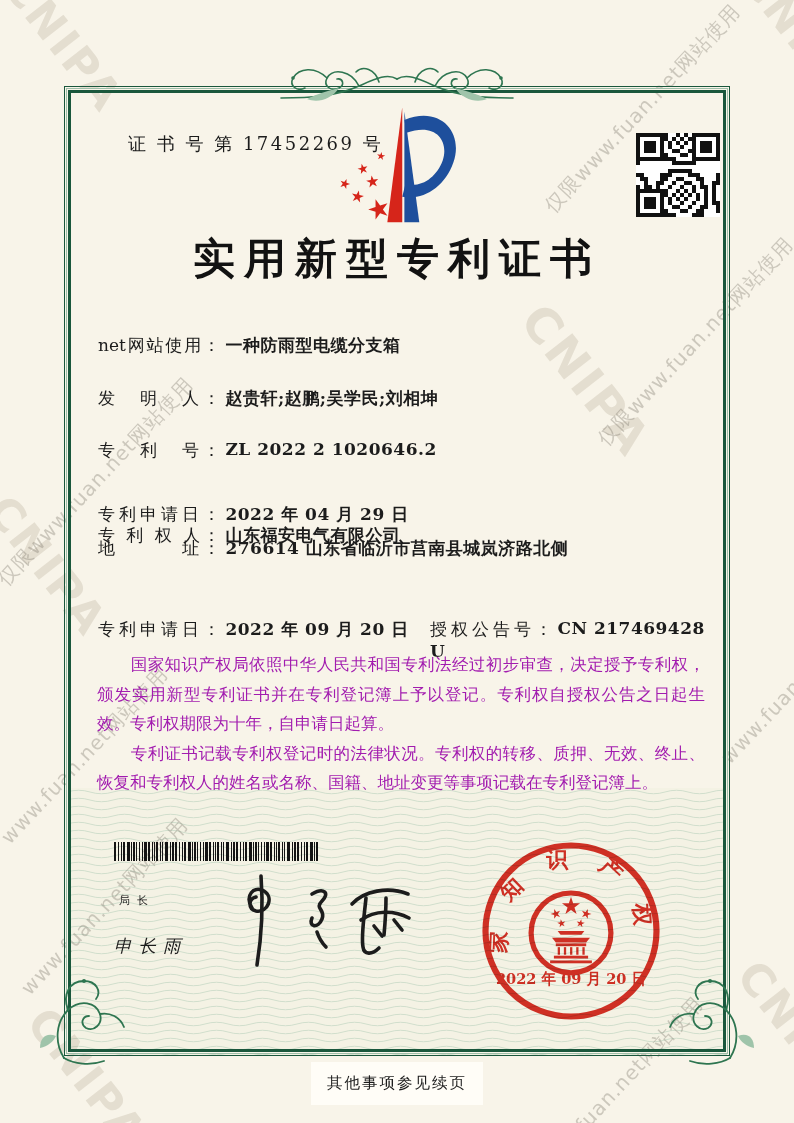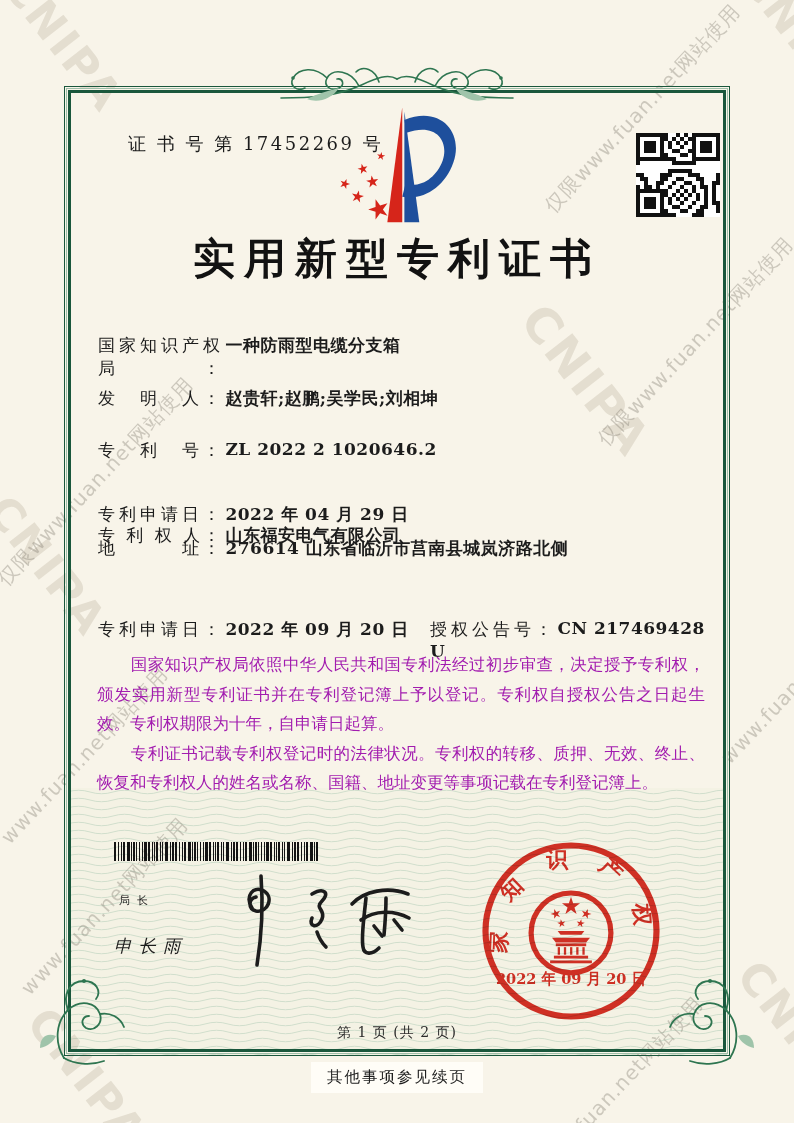--- a/index.html
+++ b/index.html
@@ -48,21 +48,21 @@
   
   .waves{position:absolute;left:67px;top:788px;z-index:0;}
   .barcode{position:absolute;left:114px;top:842px;z-index:4;}
   .sig-title{position:absolute;left:119px;top:893px;font-size:11px;letter-spacing:7px;z-index:4;}
   .sig-name{position:absolute;left:114px;top:934px;font-size:17.5px;letter-spacing:7px;z-index:4;font-style:italic;}
   .sig-img{position:absolute;left:224px;top:868px;z-index:4;}
   .seal{position:absolute;left:476px;top:836px;z-index:5;mix-blend-mode:multiply;opacity:.95;}
   .pageinfo{position:absolute;left:0;right:0;top:1024px;text-align:center;font-size:14px;
             letter-spacing:1px;z-index:4;color:#2a2a2a;}
   .contnote{position:absolute;left:50%;transform:translateX(-50%);top:1062px;background:#fffdf7;
-            padding:5px 16px;font-size:15.5px;letter-spacing:2px;z-index:4;}
+            padding:11px 16px;font-size:15.5px;letter-spacing:2px;z-index:4;}
 </style>
 </head>
 <body>
 
 <div class="page">
 
   <svg width="0" height="0" style="position:absolute" aria-hidden="true">
     <defs>
       <polygon id="star" points="0,-1 0.225,-0.309 0.951,-0.309 0.363,0.118 0.588,0.809 0,0.382 -0.588,0.809 -0.363,0.118 -0.951,-0.309 -0.225,-0.309"></polygon>
       <pattern id="wavepat" width="46" height="8" patternUnits="userSpaceOnUse">
@@ -264,21 +264,21 @@
       <rect x="8" y="20" width="1" height="1" fill="#111"></rect>
       <rect x="9" y="20" width="1" height="1" fill="#111"></rect>
       <rect x="14" y="20" width="1" height="1" fill="#111"></rect>
       <rect x="15" y="20" width="1" height="1" fill="#111"></rect>
       <rect x="16" y="20" width="1" height="1" fill="#111"></rect>
     </svg>
 
   <div class="title">实用新型专利证书</div>
 
   <div class="frow r1">
-    <span class="flabel">国家知识产权局：</span>
+    <span class="flabel">net网站使用：</span>
     <span class="fvalue">一种防雨型电缆分支箱</span>
   </div>
   <div class="frow r2">
     <span class="flabel">发　明　人：</span>
     <span class="fvalue">赵贵轩;赵鹏;吴学民;刘相坤</span>
   </div>
   <div class="frow r3">
     <span class="flabel">专　利　号：</span>
     <span class="fvalue">ZL 2022 2 1020646.2</span>
   </div>
@@ -415,16 +415,15 @@
       <rect x="92.5" y="117" width="2.4" height="8"></rect>
       <rect x="99" y="117" width="2.4" height="8"></rect>
       <rect x="105.5" y="117" width="2.4" height="8"></rect>
       <rect x="112" y="117" width="2.4" height="8"></rect>
       <rect x="82" y="126" width="36" height="3"></rect>
       <rect x="78" y="131" width="44" height="3"></rect>
     </g>
     <text x="100" y="156" text-anchor="middle" font-size="16.5" font-weight="bold" fill="#d7271c" textLength="158" lengthAdjust="spacingAndGlyphs">2022 年 09 月 20 日</text>
   </svg>
 
-  <div class="pageinfo">第 1 页 (共 2 页)</div>
   <div class="contnote">其他事项参见续页</div>
 
 </div>
 
 </body></html>

